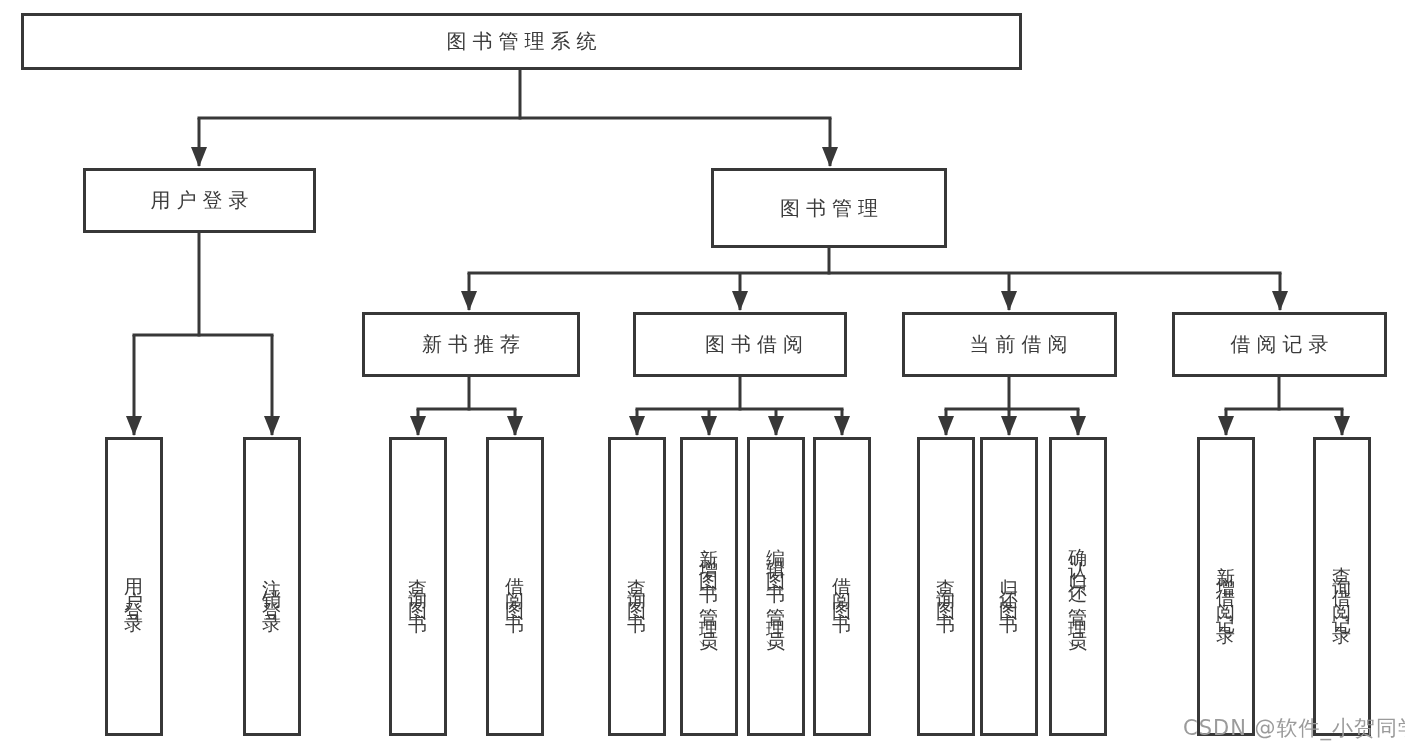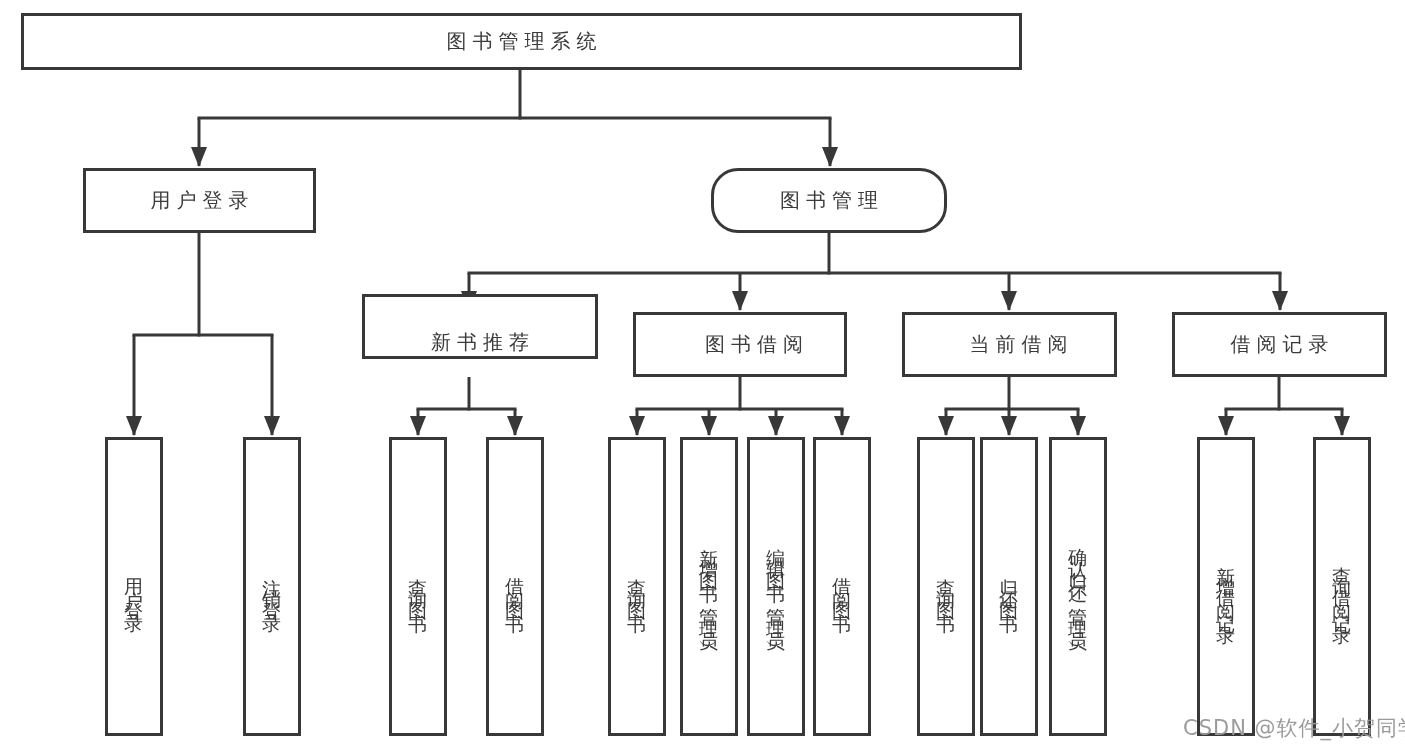--- a/index.html
+++ b/index.html
@@ -94,25 +94,25 @@
     </g>
   </svg>
 
   <div class="box" style="left:21px;top:13px;width:1001px;height:57px;">
     <span class="hlabel">图书管理系统</span>
   </div>
 
   <div class="box" style="left:83px;top:168px;width:233px;height:65px;">
     <span class="hlabel">用户登录</span>
   </div>
-  <div class="box" style="left:711px;top:168px;width:236px;height:65px;border-radius:27px;">
+  <div class="box" style="left:711px;top:168px;width:236px;height:80px;">
     <span class="hlabel">图书管理</span>
   </div>
 
-  <div class="box" style="left:362px;top:294px;width:236px;height:65px;align-items:flex-end;">
+  <div class="box" style="left:362px;top:312px;width:218px;height:65px;">
     <span class="hlabel">新书推荐</span>
   </div>
   <div class="box" style="left:633px;top:312px;width:214px;height:65px;padding-left:28px;">
     <span class="hlabel">图书借阅</span>
   </div>
   <div class="box" style="left:902px;top:312px;width:215px;height:65px;padding-left:18px;">
     <span class="hlabel">当前借阅</span>
   </div>
   <div class="box" style="left:1172px;top:312px;width:215px;height:65px;">
     <span class="hlabel">借阅记录</span>

